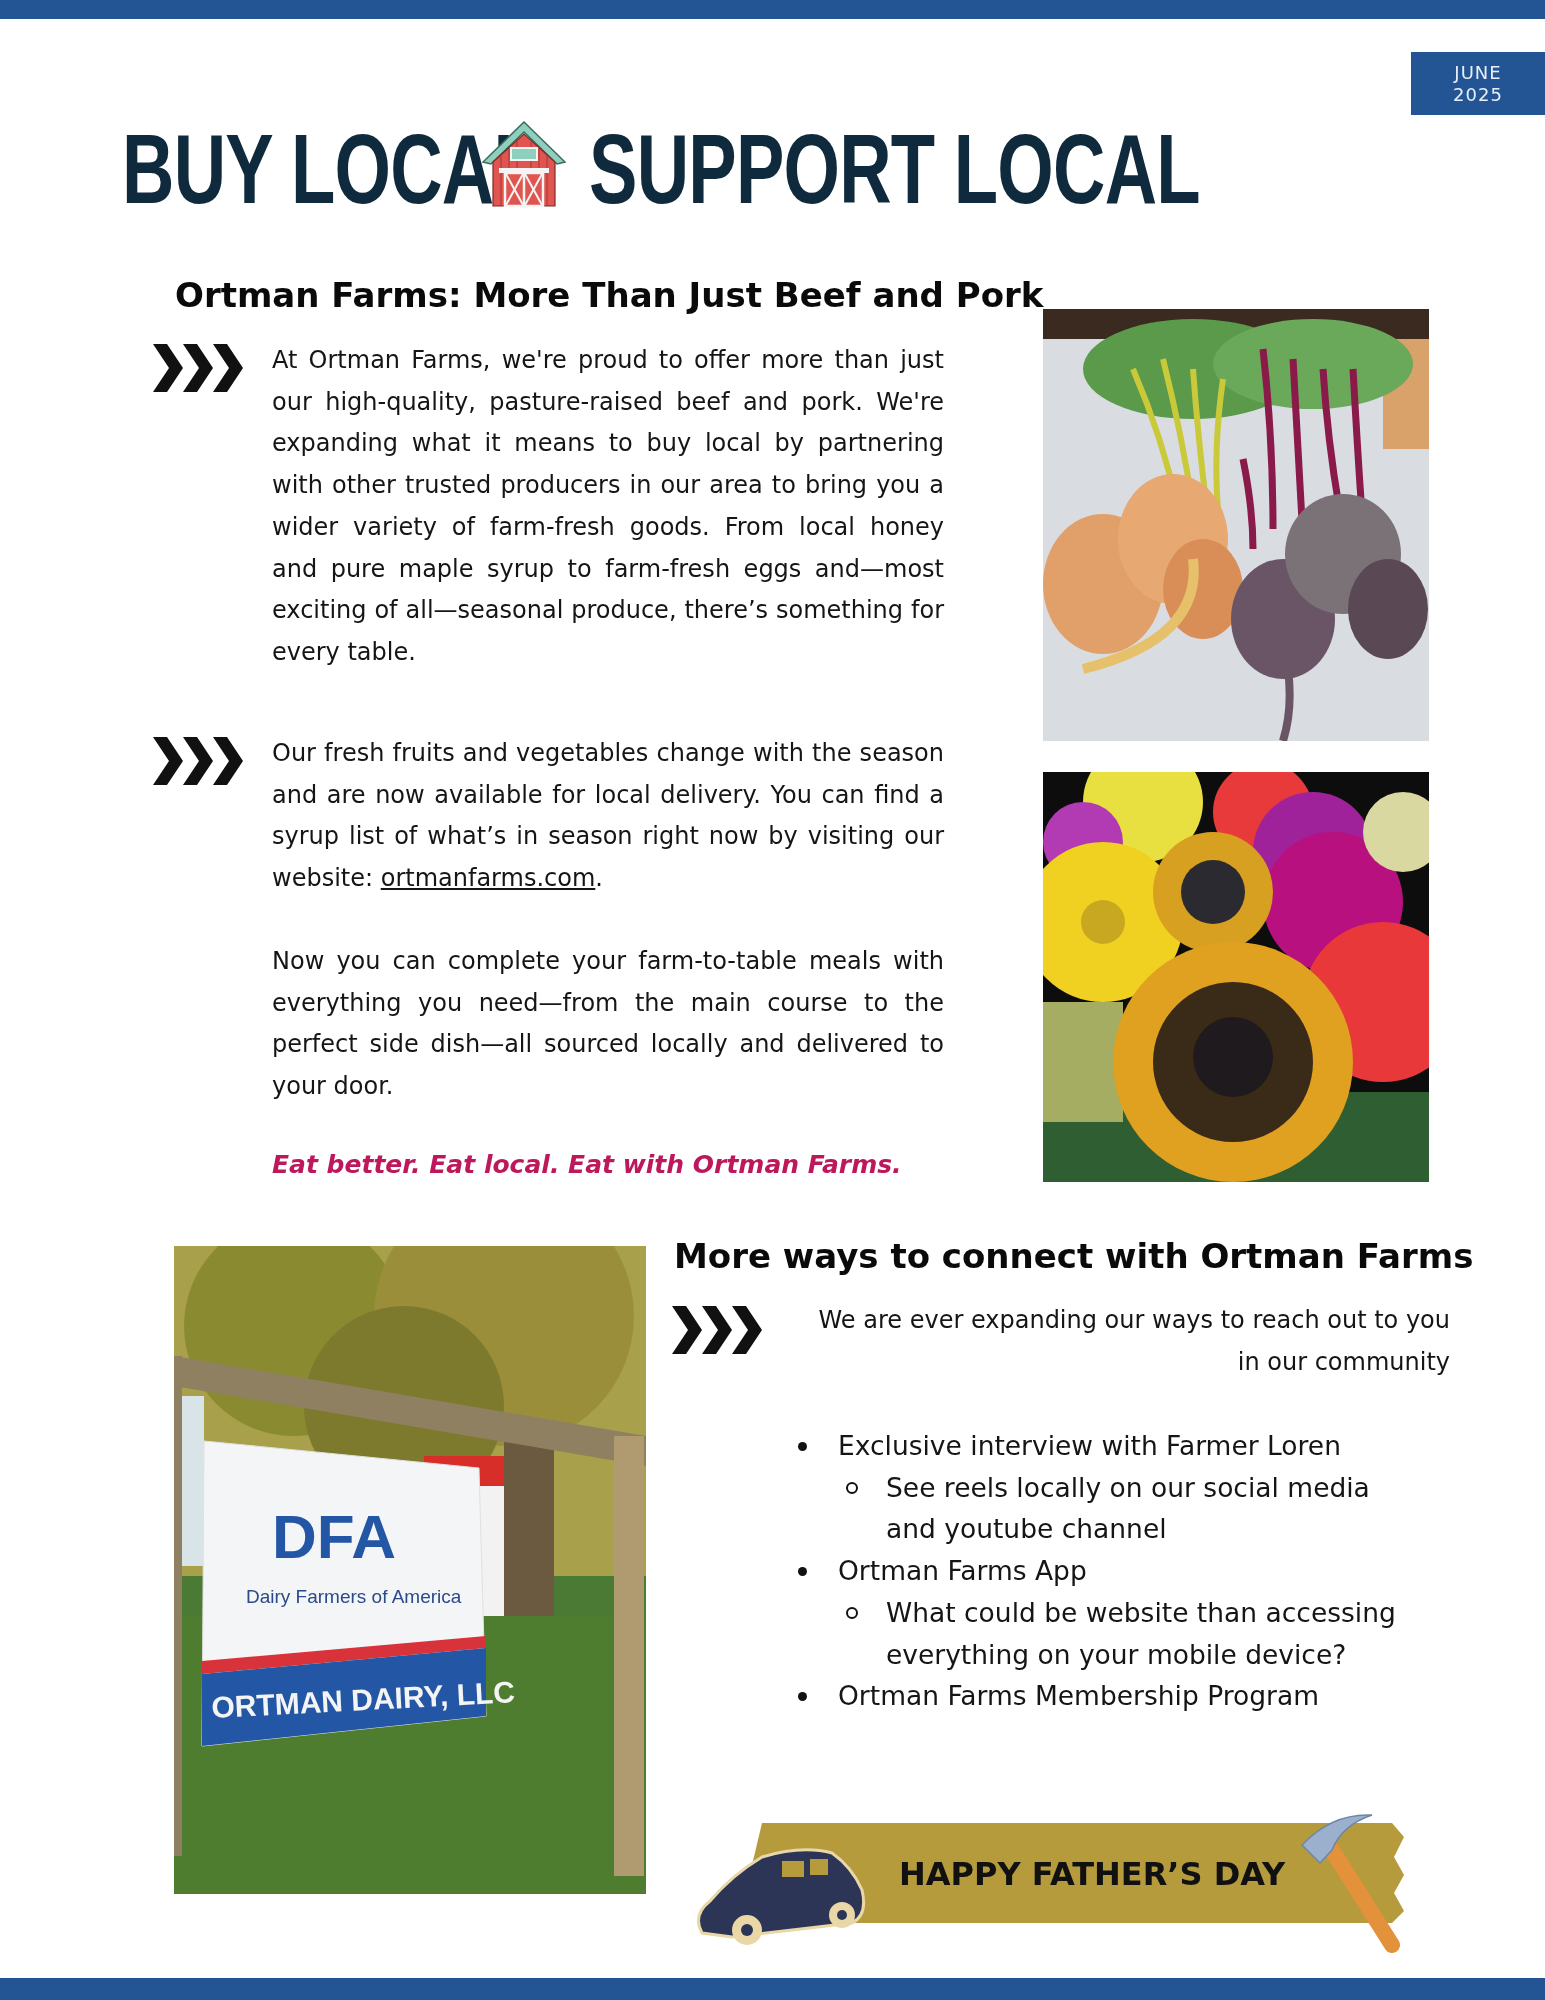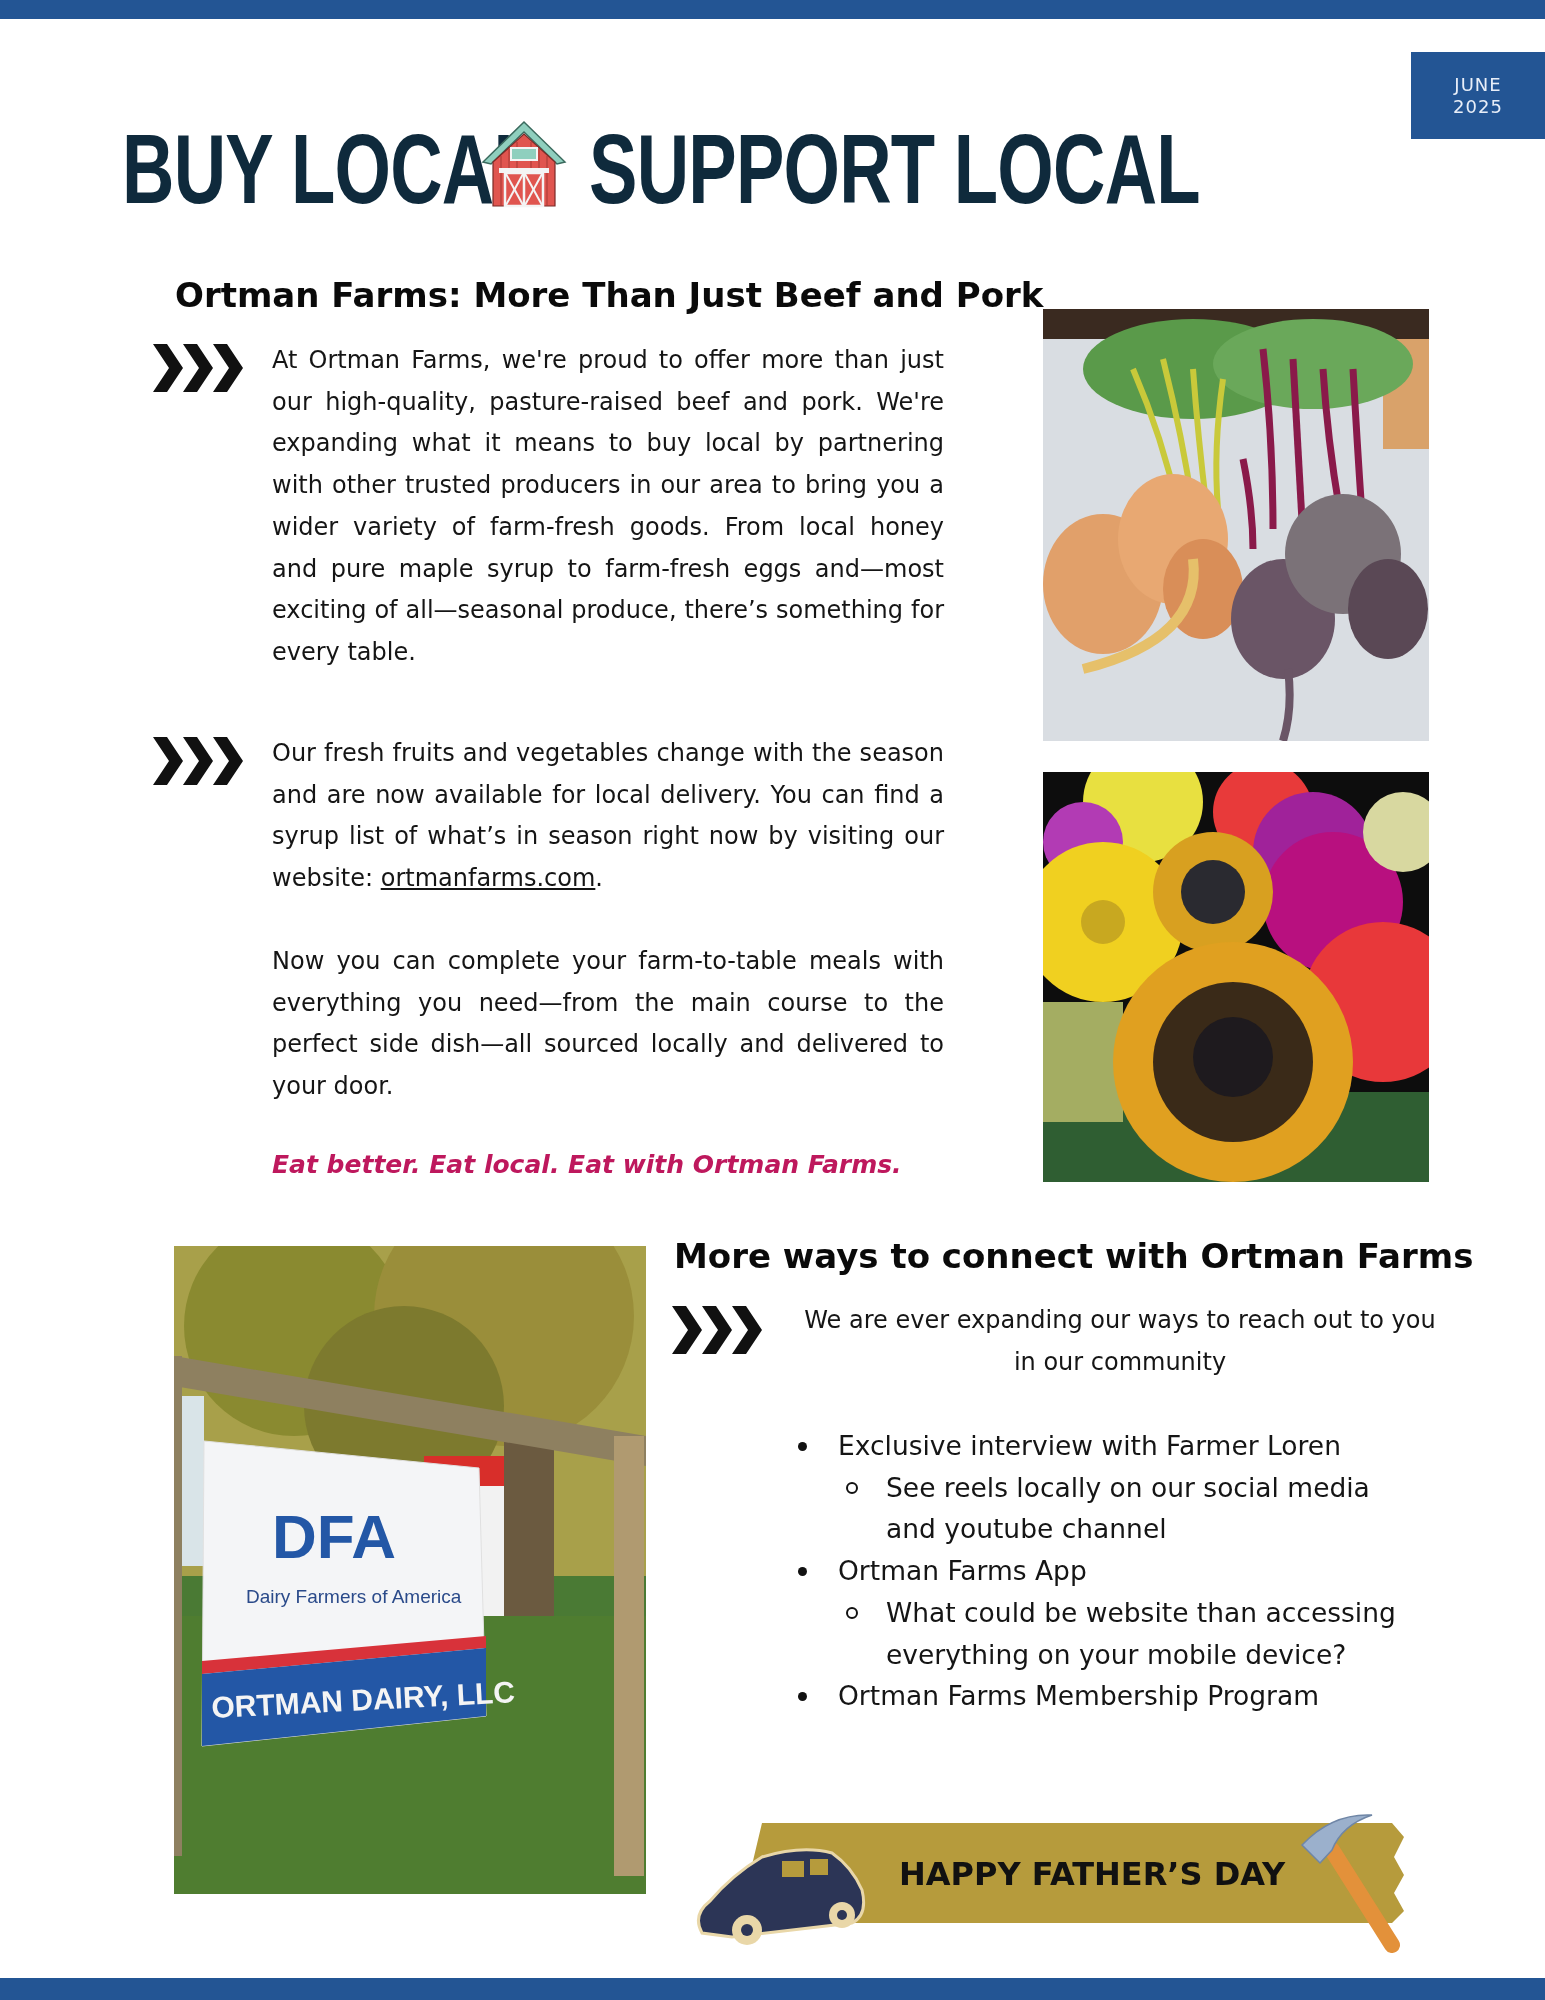--- a/index.html
+++ b/index.html
@@ -1,20 +1,20 @@
 <!DOCTYPE html>
 <html><head>
 <meta charset="utf-8">
 <style>
   html, body { margin:0; padding:0; }
   body { width:1545px; height:2000px; position:relative; background:#ffffff; overflow:hidden;
          font-family:"Liberation Sans", sans-serif; color:#111; }
   .bar-top { position:absolute; left:0; top:0; width:1545px; height:19px; background:#235594; }
   .bar-bottom { position:absolute; left:0; top:1978px; width:1545px; height:22px; background:#235594; }
-  .date-badge { position:absolute; left:1411px; top:52px; width:134px; height:87px; background:#235594;
+  .date-badge { position:absolute; left:1411px; top:52px; width:134px; height:63px; background:#235594;
                 color:#e8eef8; font-family:"DejaVu Sans", sans-serif; font-size:18px; line-height:22px;
                 display:flex; flex-direction:column; align-items:center; justify-content:center; letter-spacing:1px; }
   .masthead { position:absolute; left:122px; top:112px; height:110px; display:flex; align-items:center; }
   .masthead .word { font-family:"Liberation Sans", sans-serif; font-weight:bold; color:#0f2a3c;
                     font-size:98px; line-height:98px; transform:scaleX(0.74); transform-origin:left center;
                     letter-spacing:-1px; white-space:nowrap; }
   .w1 { position:absolute; left:0; top:8px; }
   .barn { position:absolute; left:357px; top:6px; width:90px; height:92px; }
   .w2 { position:absolute; left:467px; top:8px; }
   h2.sec { position:absolute; margin:0; font-family:"DejaVu Sans", sans-serif; font-weight:bold;
@@ -164,21 +164,21 @@
   <text x="38" y="472" font-family="Liberation Sans, sans-serif" font-weight="bold" font-size="30" fill="#f4f4f4" transform="rotate(-3 38 472)">ORTMAN DAIRY, LLC</text>
 </svg>
 
 <h2 class="sec" style="left:674px; top:1236px;">More ways to connect with Ortman Farms</h2>
 
 <svg class="chev" style="left:672px; top:1306px;" viewBox="0 0 92 48">
   <polygon points="0,0 14,0 30,24 14,48 0,48 16,24" fill="#111"></polygon>
   <polygon points="30,0 44,0 60,24 44,48 30,48 46,24" fill="#111"></polygon>
   <polygon points="60,0 74,0 90,24 74,48 60,48 76,24" fill="#111"></polygon>
 </svg>
-<p class="para" style="left:790px; top:1300px; width:660px; text-align:center;">We are ever expanding our ways to reach out to you in our community</p>
+<p class="para" style="left:790px; top:1300px; width:660px; text-align:right;">We are ever expanding our ways to reach out to you in our community</p>
 
 <ul class="bullets" style="left:790px; top:1425px; width:620px;">
   <li>Exclusive interview with Farmer Loren</li>
   <li class="sub">See reels locally on our social media and  youtube channel</li>
   <li>Ortman Farms App</li>
   <li class="sub">What could be website than accessing everything on your mobile device?</li>
   <li>Ortman Farms Membership Program</li>
 </ul>
 
 <svg class="banner" viewBox="0 0 720 148">

